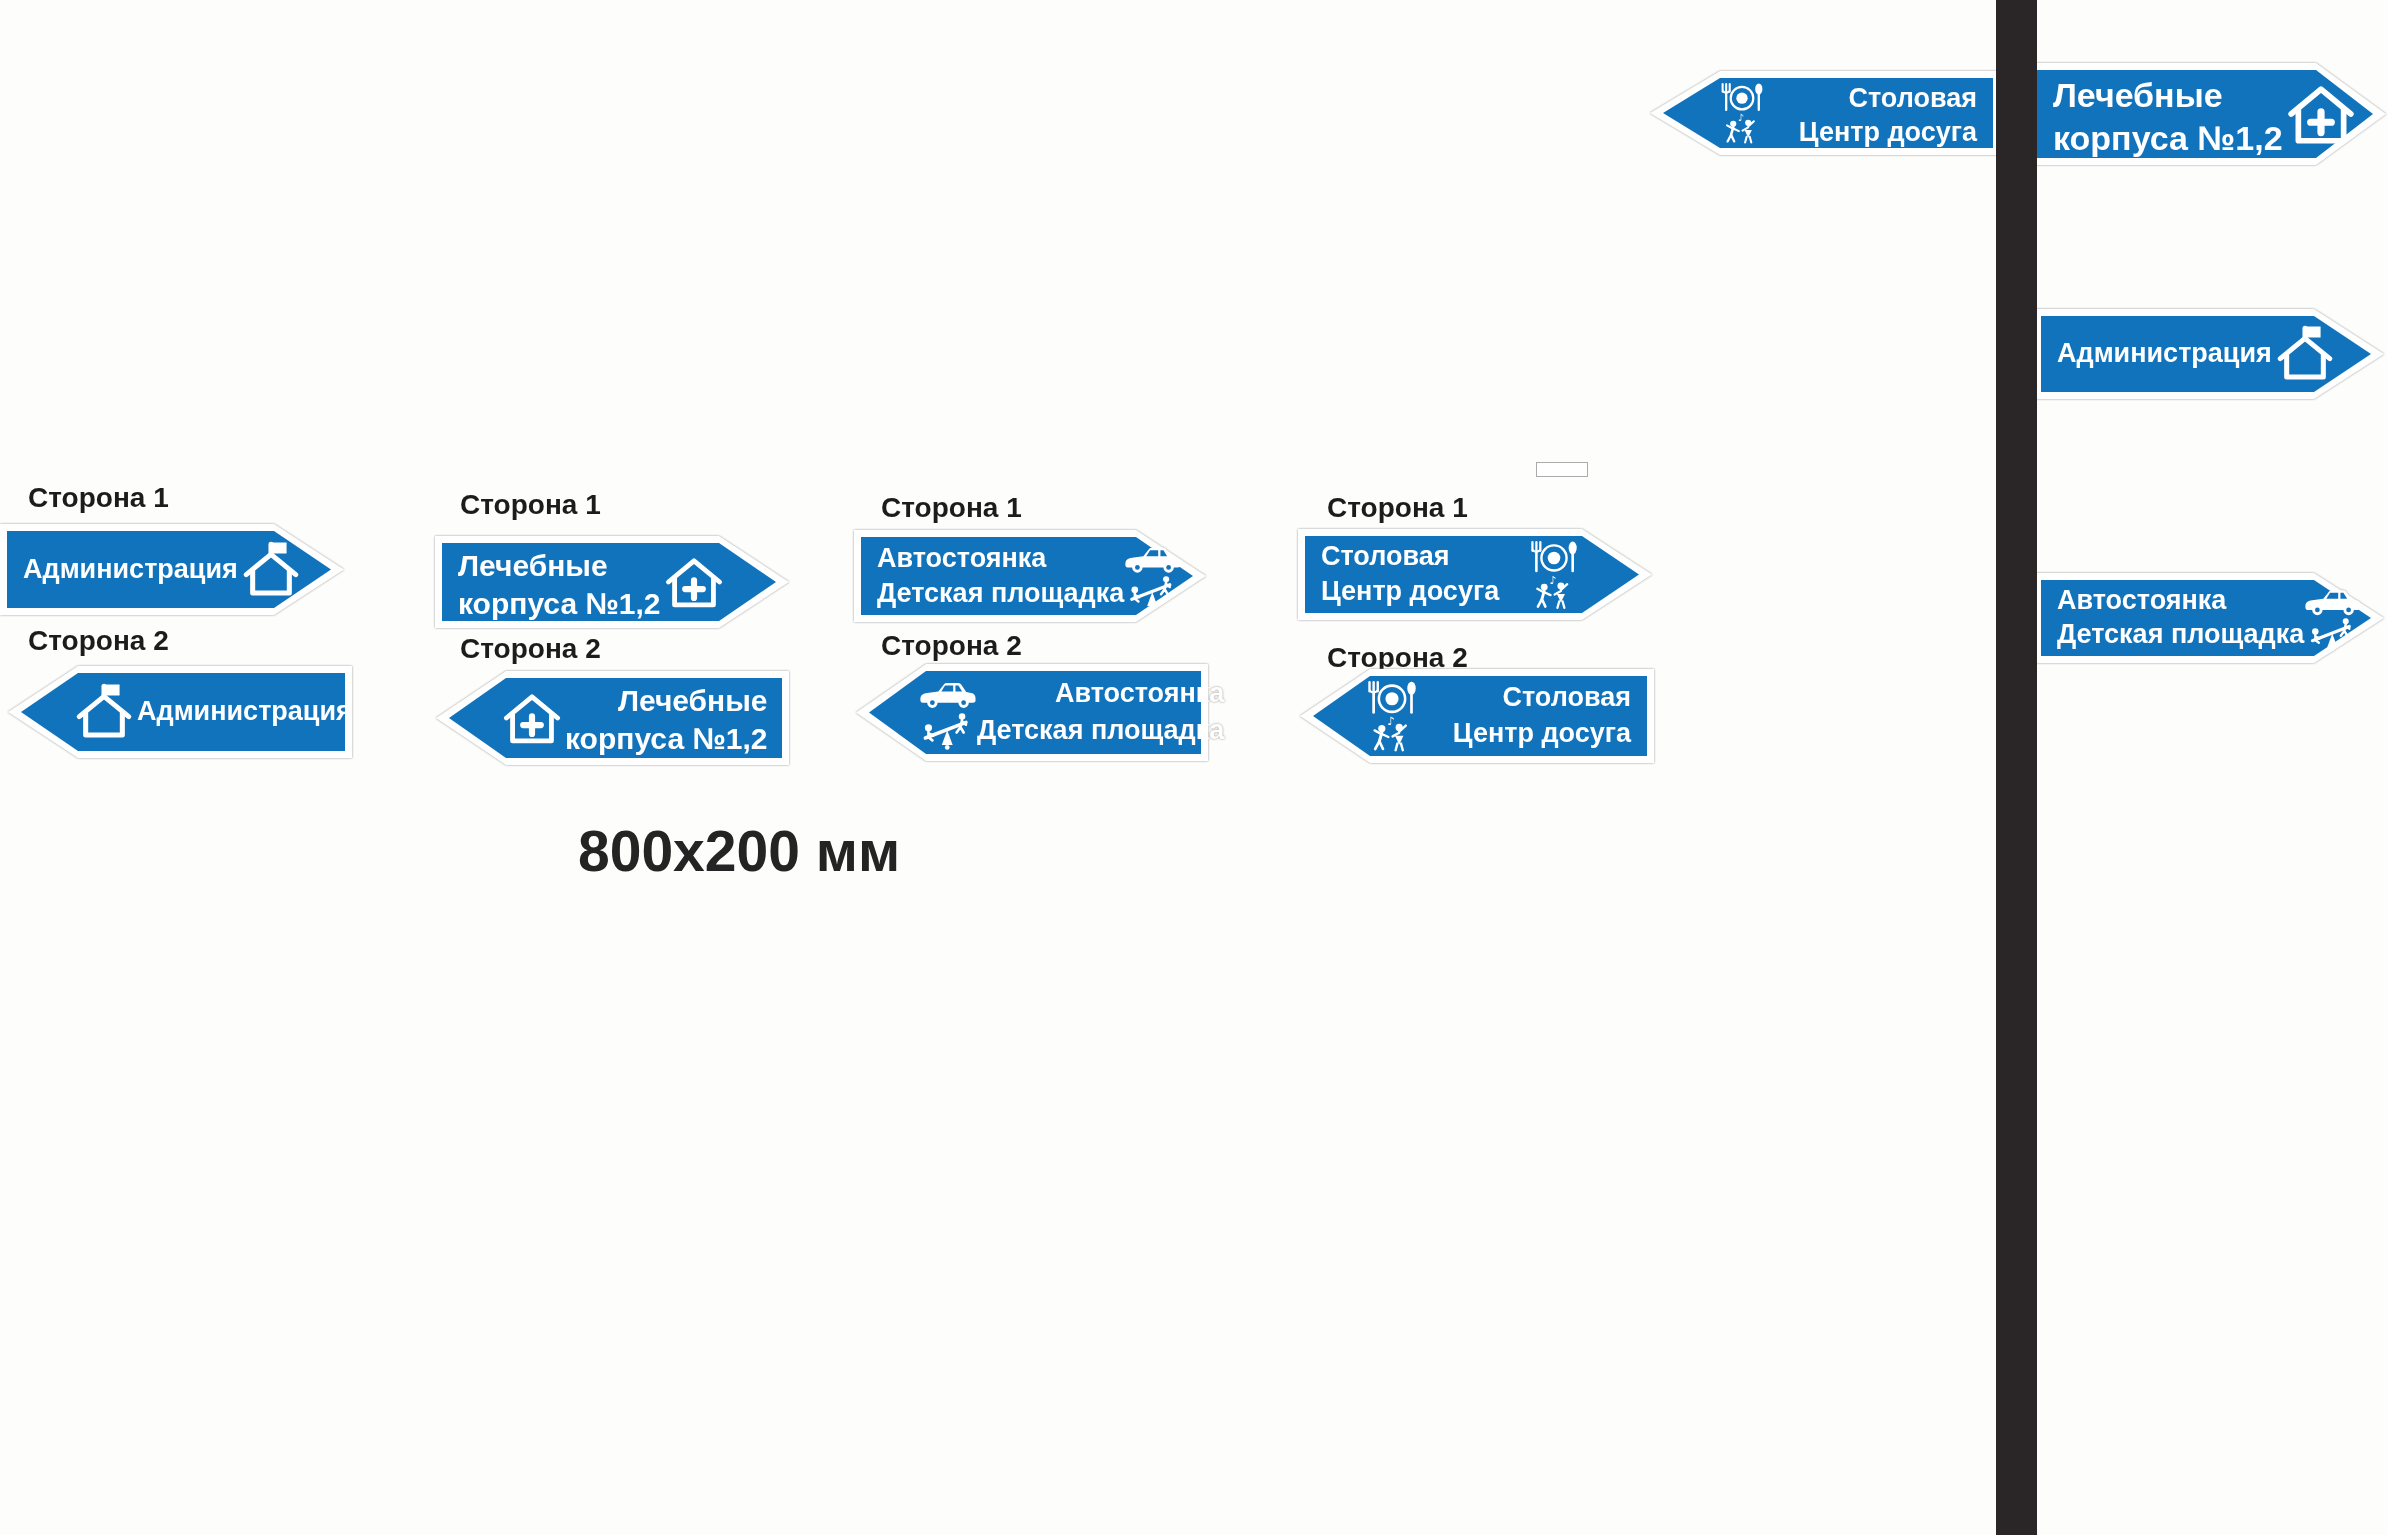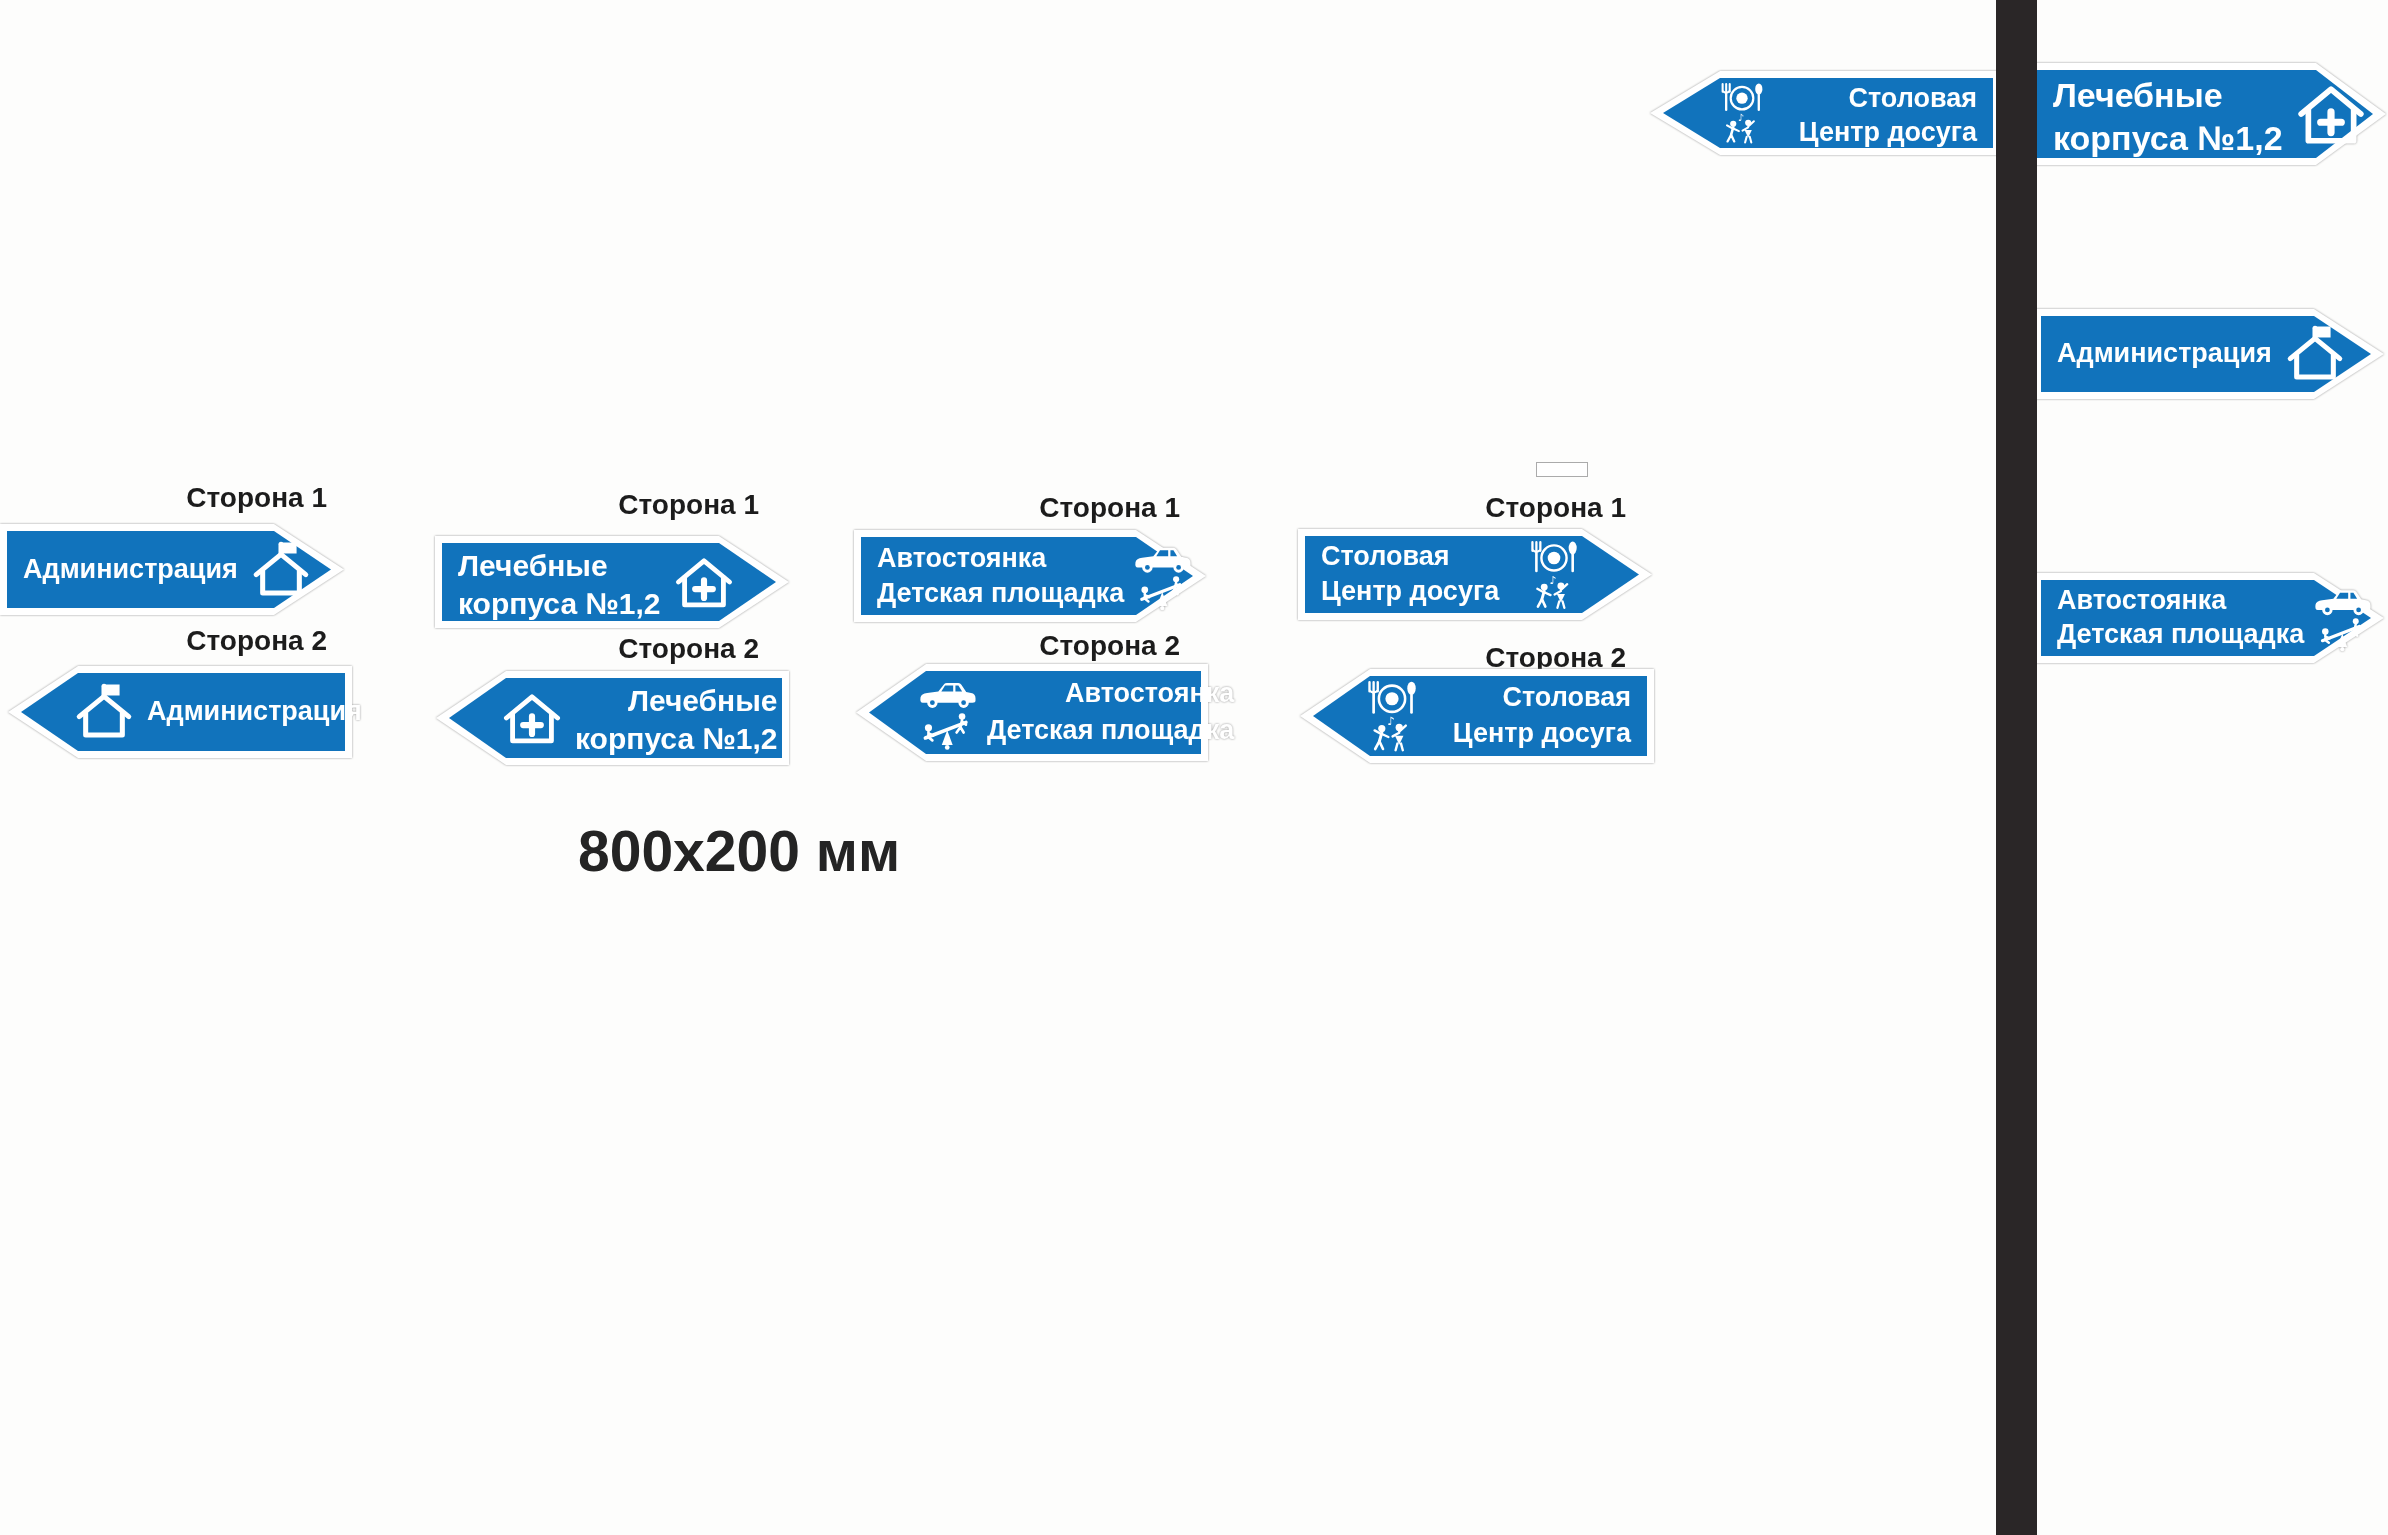--- a/index.html
+++ b/index.html
@@ -26,21 +26,21 @@
   .sign .face-blue  { position:absolute; background:var(--sign-blue,#1173BC); }
 
   .sign.right .face-white { clip-path:polygon(0 0, calc(100% - 70px) 0, 100% 50%, calc(100% - 70px) 100%, 0 100%); }
   .sign.right .face-blue  { inset:7px; clip-path:polygon(0 0, calc(100% - 63px) 0, calc(100% - 6px) 50%, calc(100% - 63px) 100%, 0 100%); }
 
   .sign.left .face-white { clip-path:polygon(70px 0, 100% 0, 100% 100%, 70px 100%, 0 50%); }
   .sign.left .face-blue  { inset:7px; clip-path:polygon(63px 0, 100% 0, 100% 100%, 63px 100%, 6px 50%); }
 
   .sign .content {
     position:absolute; inset:7px; z-index:3;
-    display:flex; align-items:center; gap:10px;
+    display:flex; align-items:center; 
     color:#fff; font-weight:700; font-size:27px; line-height:1.25;
     white-space:nowrap;
   }
   .sign.right .content { padding:4px 62px 4px 16px; }
   .sign.left  .content { padding:4px 16px 4px 56px; }
 
   .text-col { display:flex; flex-direction:column; justify-content:space-around; height:100%; }
   .sign.right .text-col { align-items:flex-start; text-align:left; }
   .sign.left  .text-col { align-items:flex-end; text-align:right; margin-left:auto; }
 
@@ -51,21 +51,21 @@
   .sign.big-text .content { font-size:34px; }
 
   .icon-sm { width:58px; height:44px; }
   .icon-lg { width:66px; height:60px; }
   .icon-xl { width:76px; height:70px; }
 
   
   .side-label {
     position:absolute; width:299px;
     font-size:28px; font-weight:700; color:var(--label-text,#1C1C1C);
-    text-align:right; white-space:nowrap;
+    text-align:left; white-space:nowrap;
   }
   .dim-label {
     position:absolute; left:542px; top:818px;
     font-size:57px; font-weight:700; color:#242424; white-space:nowrap;margin-left:36px;
   }
   .swatch {
     position:absolute; left:1536px; top:462px; width:50px; height:13px;
     background:#fff; border:1px solid #ABABAB;
   }
 </style>

